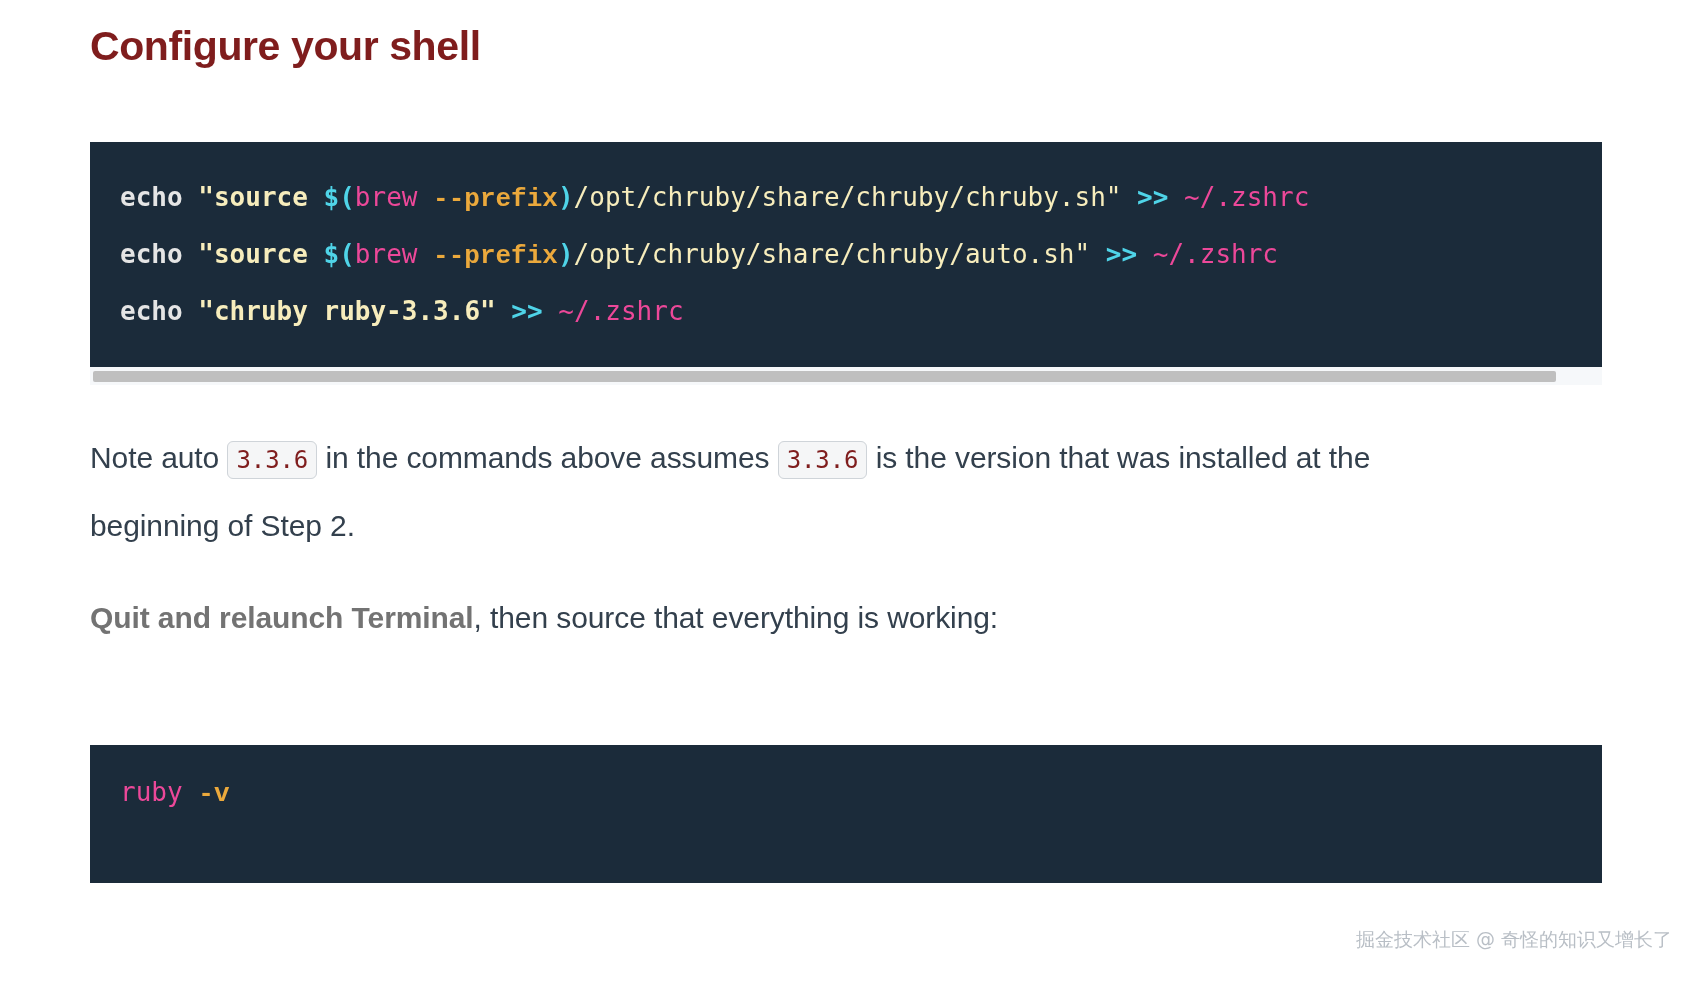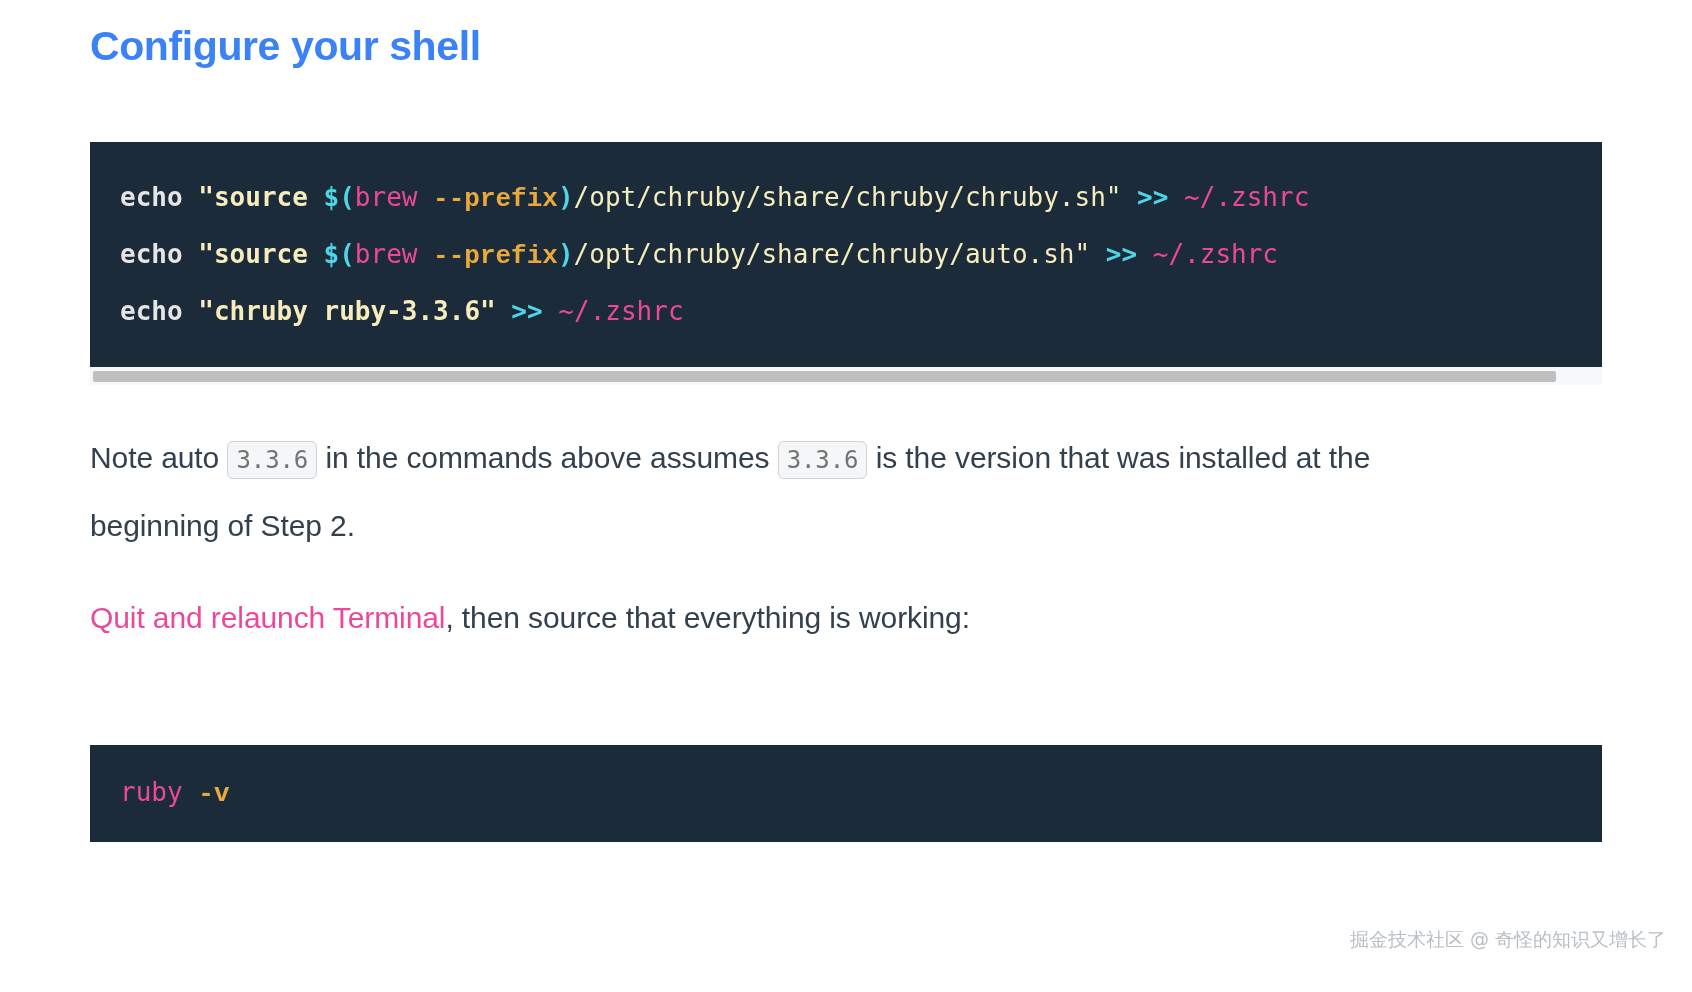--- a/index.html
+++ b/index.html
@@ -24,21 +24,21 @@
   }
 
   
   .h2 {
     position: absolute;
     left: 90px;
     top: 22px;
     font-size: 41px;
     font-weight: 700;
     letter-spacing: -0.4px;
-    color: #3b82f6;
+    color: #7f1d1d;
     margin: 0;
     line-height: 1.2;
   }
 
   
   .codeblock {
     position: absolute;
     background: #1b2b3a;
     box-sizing: border-box;
     overflow: hidden;
@@ -47,21 +47,21 @@
     left: 90px;
     top: 142px;
     width: 1512px;
     height: 225px;
     padding: 28px 0 26px 30px;
   }
   .codeblock.cb2 {
     left: 90px;
     top: 745px;
     width: 1512px;
-    height: 97px;
+    height: 138px;
     padding: 30px 0 30px 30px;
   }
   .codeline {
     font-family: "DejaVu Sans Mono", monospace;
     font-size: 26px;
     line-height: 55px;
     white-space: pre;
     color: #e6edf3;
     letter-spacing: 0px;
   }
@@ -107,29 +107,29 @@
   .para.p2 { left: 90px; top: 585px; width: 1400px; }
   .para.p3 { left: 90px; top: 920px; width: 1400px; }
 
   .inline-code {
     font-family: "DejaVu Sans Mono", monospace;
     font-size: 24px;
     background: #f5f6f7;
     border: 1px solid #cfd4d9;
     border-radius: 6px;
     padding: 4px 8px;
-    color: #737373;
+    color: #7f1d1d;
     white-space: nowrap;
   }
-  .bold { font-weight: 400; color: #ec4899; text-align: center; }
+  .bold { font-weight: 700; color: #737373; text-align: center; }
 
   
   .watermark {
     position: absolute;
-    right: 26px;
+    right: 20px;
     top: 927px;
     font-size: 19px;
     color: #b9bfc6;
     font-family: "DejaVu Sans", sans-serif;
     white-space: nowrap;
   }
 </style>
 </head>
 <body>
 

